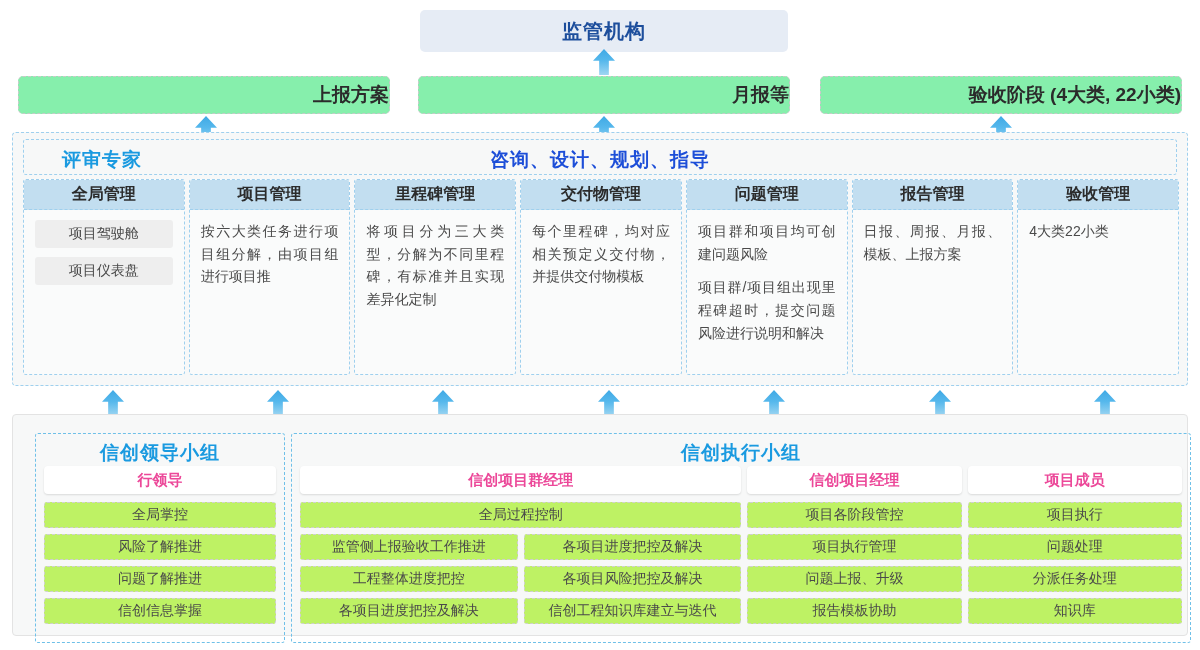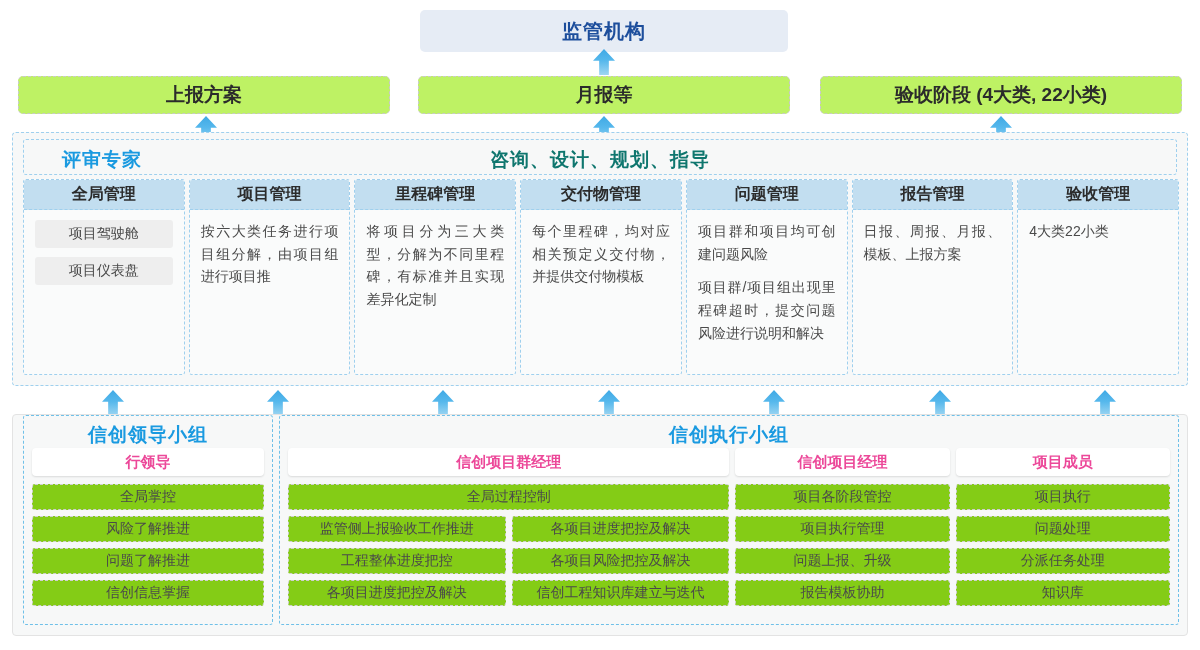--- a/index.html
+++ b/index.html
@@ -26,24 +26,24 @@
     background: #e6ecf5;
     border-radius: 5px;
     display: flex; align-items: center; justify-content: center;
     color: #1d4e9c; font-size: 20px; font-weight: bold;
     letter-spacing: 1px;
   }
 
   
   .rpt {
     position: absolute; top: 76px; height: 38px;
-    background: #bef264;
+    background: #86efac;
     border: 1px dashed #c9c9c9;
     border-radius: 5px;
-    display: flex; align-items: center; justify-content: center;
+    display: flex; align-items: center; justify-content: flex-end;
     color: #2b2b2b; font-size: 19px; font-weight: bold;
   }
   #rpt0 { left: 18px;  width: 372px; }
   #rpt1 { left: 418px; width: 372px; }
   #rpt2 { left: 820px; width: 362px; }
 
   
   .mid-panel {
     position: absolute; left: 12px; top: 132px;
     width: 1176px; height: 254px;
@@ -57,21 +57,21 @@
     border: 1px dashed #9fd0ee;
     border-radius: 3px;
   }
   .mid-title-left {
     position: absolute; left: 38px; top: 7px;
     color: #1a9ae0; font-size: 19px; font-weight: bold; letter-spacing:1px;font-family:Liberation Mono, monospace;
   }
   .mid-title-center {
     position: absolute; left: 0; right: 0; top: 7px;
     text-align: center;
-    color: #0f766e; font-size: 19px; font-weight: bold; letter-spacing:1px;
+    color: #1d4ed8; font-size: 19px; font-weight: bold; letter-spacing:1px;
   }
 
   .cards { position: absolute; left: 10px; top: 46px; width: 1156px; height: 196px;
            display: flex; gap: 4px; }
   .card {
     flex: 1 1 0;
     border: 1px dashed #9fd0ee;
     border-radius: 3px;
     background: #fafbfb;
     display: flex; flex-direction: column;
@@ -109,23 +109,24 @@
 
   
   .bot-panel {
     position: absolute; left: 12px; top: 414px;
     width: 1176px; height: 222px;
     background: #f7f8f8;
     border: 1px solid #e3e3e3;
     border-radius: 4px;
   }
   .grp {
-    position: absolute; top: 0; height: 210px;
+    position: absolute; top: 18px; height: 210px;
     border: 1px dashed #6fc0e8;
     border-radius: 3px;
+    margin-left: 12px;
   }
   #grp-lead { left: 10px; width: 250px; }
   #grp-exec { left: 266px; width: 900px; }
   .grp-title {
     text-align: center; color: #1a9ae0;
     font-size: 19px; font-weight: bold; letter-spacing: 1px;
     padding-top: 6px; height: 32px;
   }
   .grp-cols { display: flex; gap: 6px; padding: 0 8px 8px 8px; }
   .col { display: flex; flex-direction: column; }
@@ -133,21 +134,21 @@
     background: #ffffff;
     border-radius: 4px;
     box-shadow: 0 1px 2px rgba(0,0,0,0.12);
     height: 28px; margin-bottom: 8px;
     display: flex; align-items: center; justify-content: center;
     color: #ec4899; font-size: 15px; font-weight: bold;
   }
   .cell {
     border: 1px dashed #cfcfcf;
     border-radius: 3px;
-    background: #84cc16;
+    background: #bef264;
     height: 26px; margin-bottom: 6px;
     display: flex; align-items: center; justify-content: center;
     color: #4a4a4a; font-size: 14px;
     white-space: nowrap;
   }
   .cell:last-child { margin-bottom: 0; }
   .subcols { display: flex; gap: 6px; }
   .subcol { flex: 1 1 0; display: flex; flex-direction: column; }
 </style>
 </head>

